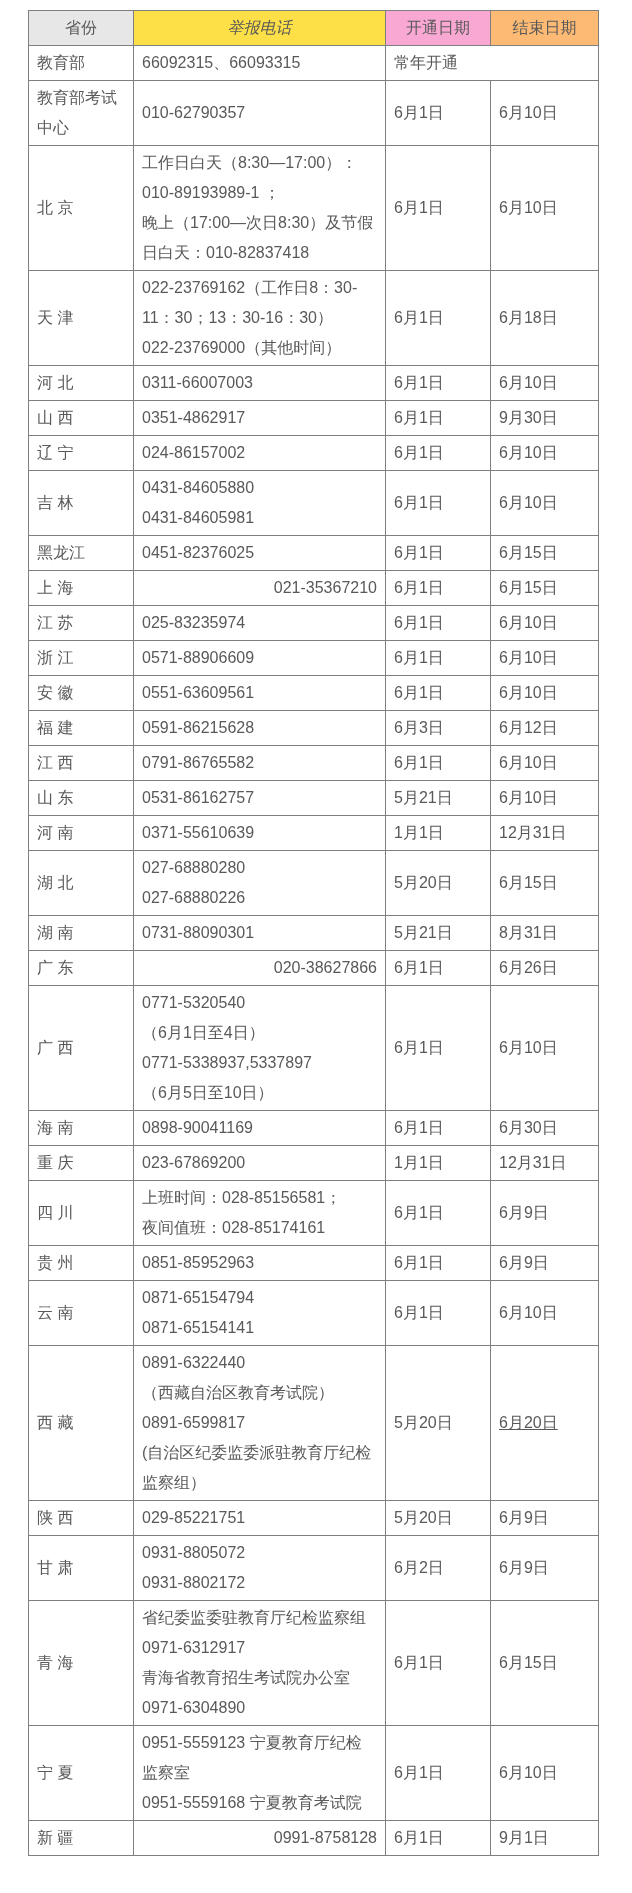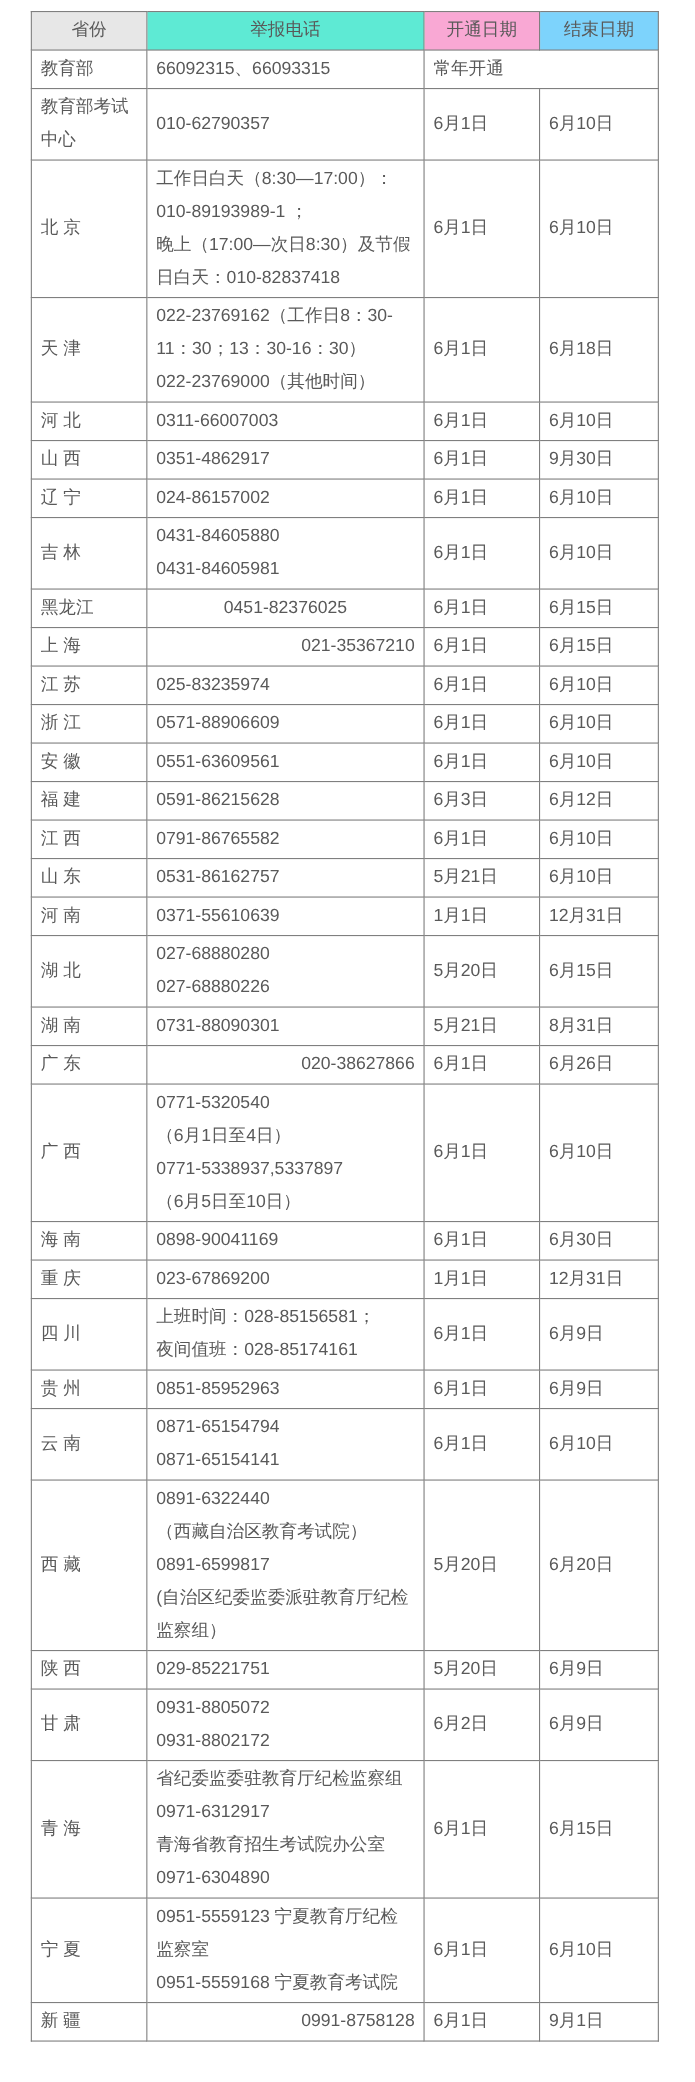--- a/index.html
+++ b/index.html
@@ -53,23 +53,23 @@
   <table class="hotline-table" style="color: rgb(89, 89, 89);">
     <colgroup>
       <col class="c-province">
       <col class="c-phone">
       <col class="c-open">
       <col class="c-end">
     </colgroup>
     <thead>
       <tr>
         <th style="background: rgb(231, 231, 231); border-color: rgb(127, 127, 127);">省份</th>
-        <th style="background: #5eead4; border-color: rgb(127, 127, 127);">举报电话</th>
+        <th style="background: #fde047; border-color: rgb(127, 127, 127); font-style: italic;">举报电话</th>
         <th style="background: #f9a8d4; border-color: rgb(127, 127, 127);">开通日期</th>
-        <th style="background: #7dd3fc; border-color: rgb(127, 127, 127);">结束日期</th>
+        <th style="background: #fdba74; border-color: rgb(127, 127, 127);">结束日期</th>
       </tr>
     </thead>
     <tbody>
         <tr>
           <td class="col-province" style="border-color: rgb(127, 127, 127);">教育部</td>
           <td class="col-phone" style="border-color: rgb(127, 127, 127);">
             <div class="line">66092315、66093315</div>
           </td>
           <td class="col-open" colspan="2" style="border-color: rgb(127, 127, 127);">常年开通</td>
         </tr>
@@ -130,21 +130,21 @@
           <td class="col-province" style="border-color: rgb(127, 127, 127);">吉 林</td>
           <td class="col-phone" style="border-color: rgb(127, 127, 127);">
             <div class="line">0431-84605880</div>
             <div class="line">0431-84605981</div>
           </td>
           <td class="col-open" style="border-color: rgb(127, 127, 127);">6月1日</td>
           <td class="col-end" style="border-color: rgb(127, 127, 127);">6月10日</td>
         </tr>
         <tr>
           <td class="col-province" style="border-color: rgb(127, 127, 127);">黑龙江</td>
-          <td class="col-phone" style="border-color: rgb(127, 127, 127); text-align: center;">
+          <td class="col-phone" style="border-color: rgb(127, 127, 127);">
             <div class="line">0451-82376025</div>
           </td>
           <td class="col-open" style="border-color: rgb(127, 127, 127);">6月1日</td>
           <td class="col-end" style="border-color: rgb(127, 127, 127);">6月15日</td>
         </tr>
         <tr>
           <td class="col-province" style="border-color: rgb(127, 127, 127);">上 海</td>
           <td class="col-phone" style="border-color: rgb(127, 127, 127); text-align: right;">
             <div class="line">021-35367210</div>
           </td>
@@ -288,21 +288,21 @@
         <tr>
           <td class="col-province" style="border-color: rgb(127, 127, 127);">西 藏</td>
           <td class="col-phone" style="border-color: rgb(127, 127, 127);">
             <div class="line">0891-6322440</div>
             <div class="line">（西藏自治区教育考试院）</div>
             <div class="line">0891-6599817</div>
             <div class="line">(自治区纪委监委派驻教育厅纪检</div>
             <div class="line">监察组）</div>
           </td>
           <td class="col-open" style="border-color: rgb(127, 127, 127);">5月20日</td>
-          <td class="col-end" style="border-color: rgb(127, 127, 127);">6月20日</td>
+          <td class="col-end" style="border-color: rgb(127, 127, 127); text-decoration: underline;">6月20日</td>
         </tr>
         <tr>
           <td class="col-province" style="border-color: rgb(127, 127, 127);">陕 西</td>
           <td class="col-phone" style="border-color: rgb(127, 127, 127);">
             <div class="line">029-85221751</div>
           </td>
           <td class="col-open" style="border-color: rgb(127, 127, 127);">5月20日</td>
           <td class="col-end" style="border-color: rgb(127, 127, 127);">6月9日</td>
         </tr>
         <tr>

